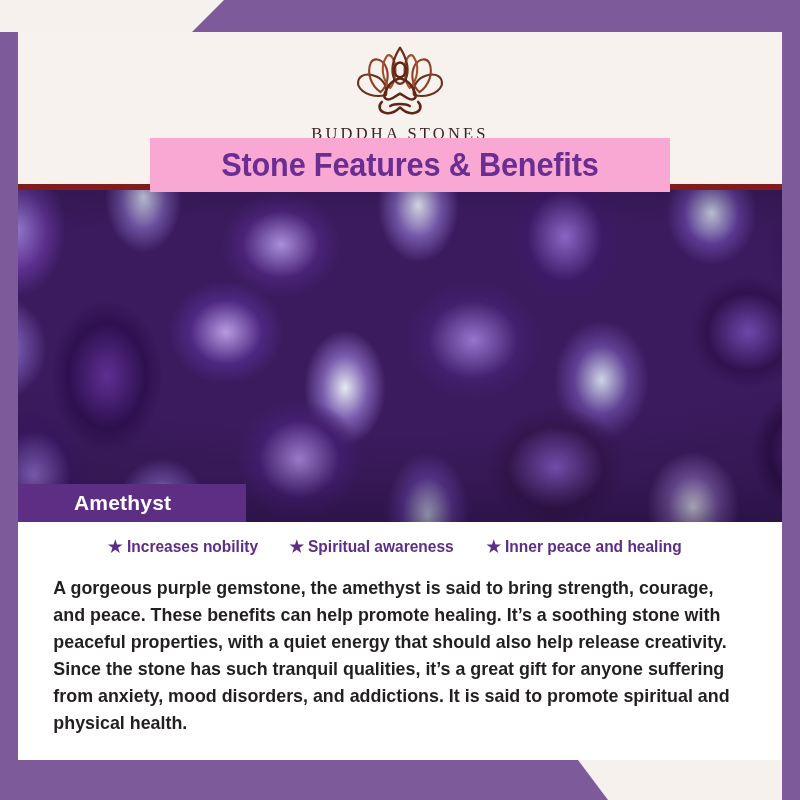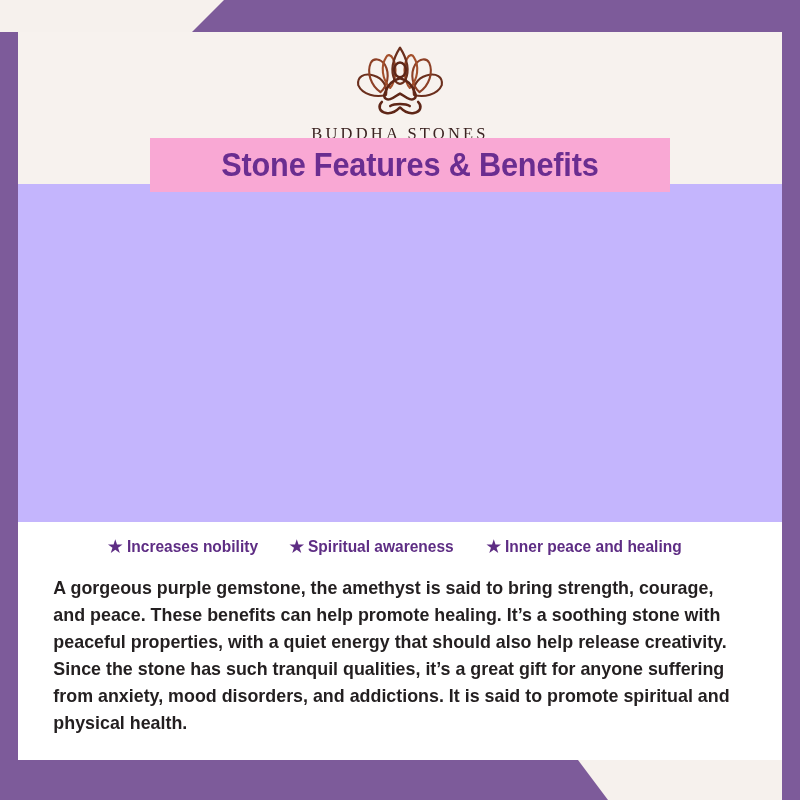--- a/index.html
+++ b/index.html
@@ -31,21 +31,21 @@
     position:absolute;left:0;bottom:0;width:800px;height:40px;
     background:#7d5b9a;
     clip-path:polygon(0 0, 578px 0, 608px 40px, 0 40px);
     z-index:7;
   }
 
   
   .canvas{
     position:absolute;left:18px;top:32px;
     width:764px;height:728px;
-    background:#c4b5fd;
+    background:#7f1d1d;
     overflow:hidden;z-index:3;
   }
 
   
   .header{
     position:relative;height:152px;background:#f7f2ee;
     display:flex;flex-direction:column;align-items:center;justify-content:flex-start;
     padding-top:10px;box-sizing:border-box;
   }
   .logo-mark{width:112px;height:78px;display:block;}
@@ -201,20 +201,31 @@
             <path d="M80 52 C70 54 62 62 58 74 C56 80 60 84 66 82 C72 80 76 76 80 74 C84 76 88 80 94 82 C100 84 104 80 102 74 C98 62 90 54 80 52 Z"></path>
 
             <path d="M54 86 C48 92 50 100 60 102 C70 104 76 98 80 94 C84 98 90 104 100 102 C110 100 112 92 106 86"></path>
             <path d="M66 92 C72 88 88 88 94 92"></path>
           </g>
         </svg>
       </span>
       <div class="logo-word">BUDDHA STONES</div>
     </div>
 
+    <div class="photo">
+      <div class="layer ly1"></div>
+      <div class="layer ly2"></div>
+      <div class="layer ly3"></div>
+      <div class="layer ly-facets"></div>
+      <div class="layer ly-shade"></div>
+
+      <div class="stone-banner">
+        <span class="stone-banner-text">Amethyst</span>
+      </div>
+    </div>
 
     <div class="body-sec">
 
       <div class="benefits">
         <div class="benefit">
           <span class="star">★</span>
           <span class="benefit-label">Increases nobility</span>
         </div>
         <div class="benefit">
           <span class="star">★</span>

